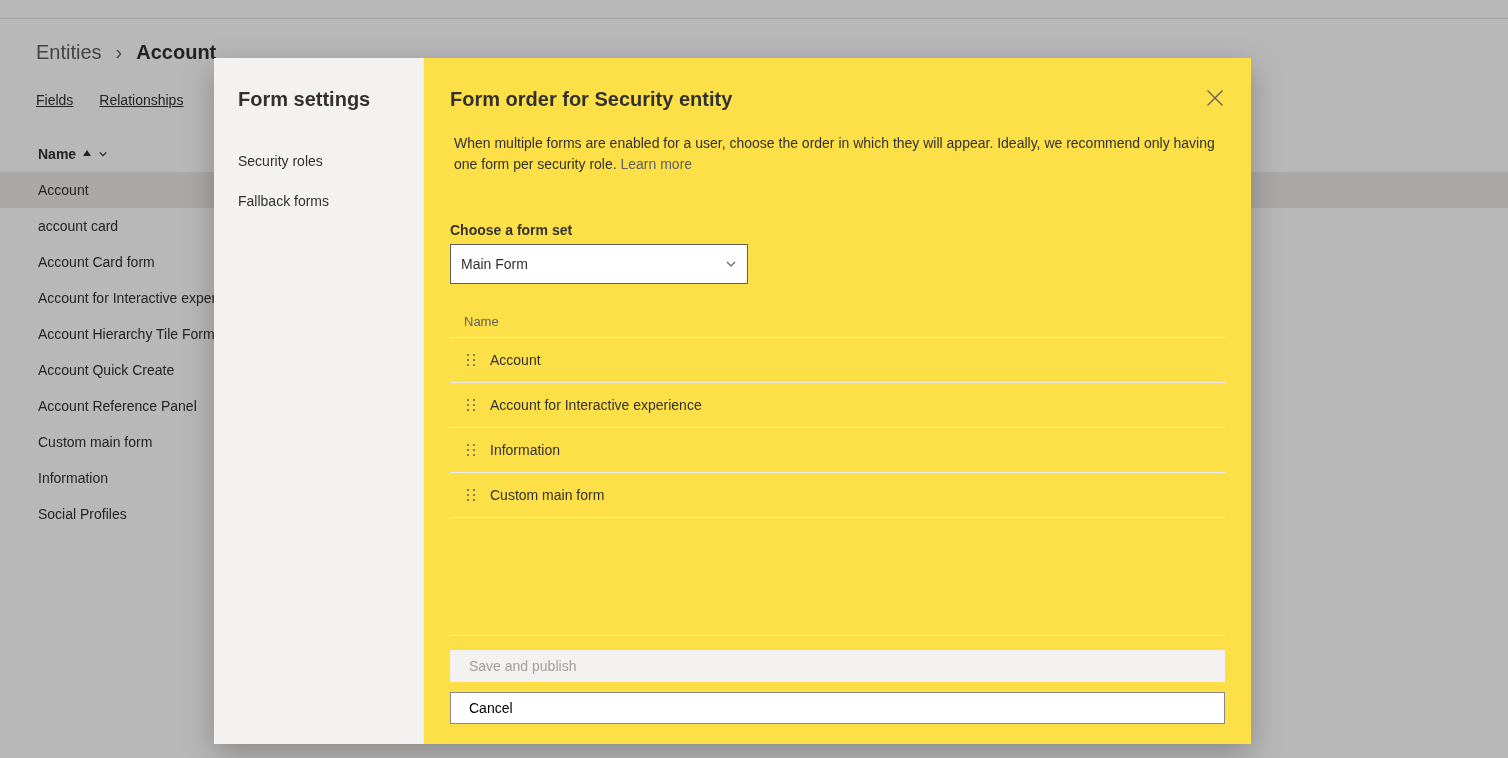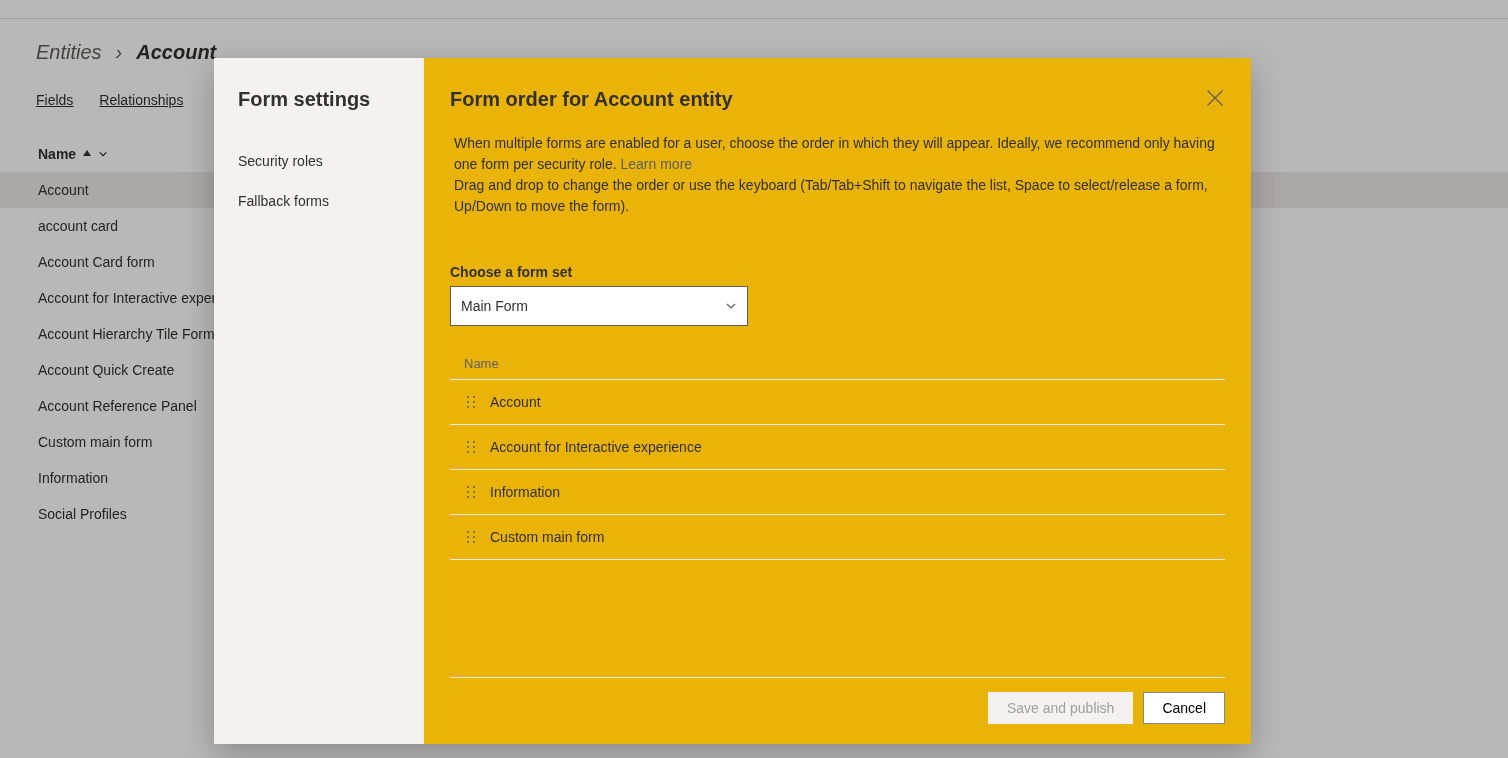--- a/index.html
+++ b/index.html
@@ -23,21 +23,20 @@
     height: 18px;
     border-bottom: 1px solid #e1dfdd;
     background: #fff;
   }
   .crumbs {
     display: flex;
     align-items: center;
     gap: 14px;
     padding: 22px 0 0 36px;
     font-size: 20px;
-    font-style: italic;
   }
   .crumbs a { color: #605e5c; text-decoration: none; }
   .crumbs .sep { color: #605e5c; }
   .crumbs .current { font-weight: 600; color: #323130; }
 
   .tabs {
     display: flex;
     gap: 26px;
     padding: 28px 0 0 36px;
     font-size: 14px;
@@ -69,21 +68,21 @@
     background: rgba(0,0,0,0.28);
   }
 
   
   .dialog {
     position: absolute;
     left: 214px;
     top: 58px;
     width: 1037px;
     height: 686px;
-    background: #eab308;
+    background: #fde047;
     box-shadow: 0 10px 30px rgba(0,0,0,0.25);
     display: flex;
     overflow: hidden;
   }
   .dlg-side {
     width: 210px;
     background: #f3f2f1;
     border-right: 1px solid #edebe9;
     padding-top: 30px;
     box-sizing: border-box;
@@ -182,20 +181,21 @@
     cursor: grab;
   }
 
   .footer {
     margin-top: auto;
     border-top: 1px solid #edebe9;
     padding-top: 14px;
     display: flex;
     justify-content: flex-end;
     gap: 10px;
+    flex-direction: column;
   }
   .btn {
     height: 32px;
     padding: 0 18px;
     font-size: 14px;
     border: 1px solid #8a8886;
     background: #fff;
     cursor: pointer;
     display: inline-flex;
     align-items: center;
@@ -256,25 +256,24 @@
       <div class="nav-item">Fallback forms</div>
     </div>
 
     <div class="dlg-main">
       <div class="dlg-close">
         <svg viewBox="0 0 16 16">
             <path d="M2 2 L14 14 M14 2 L2 14" stroke="currentColor" stroke-width="1"></path>
           </svg>
       </div>
 
-      <h3 class="dlg-title">Form order for Account entity</h3>
+      <h3 class="dlg-title">Form order for Security entity</h3>
 
       <p class="dlg-desc">
         <span>When multiple forms are enabled for a user, choose the order in which they will appear. Ideally, we recommend only having one form per security role. </span><span class="learn-link">Learn more</span><br>
-        <span>Drag and drop to change the order or use the keyboard (Tab/Tab+Shift to navigate the list, Space to select/release a form, Up/Down to move the form).</span>
       </p>
 
       <div class="picker-label">Choose a form set</div>
       <div class="picker">
         <span>Main Form</span>
         <svg viewBox="0 0 12 12">
             <path d="M2 4 L6 8 L10 4" stroke="currentColor" fill="none" stroke-width="1.2"></path>
           </svg>
       </div>
 

